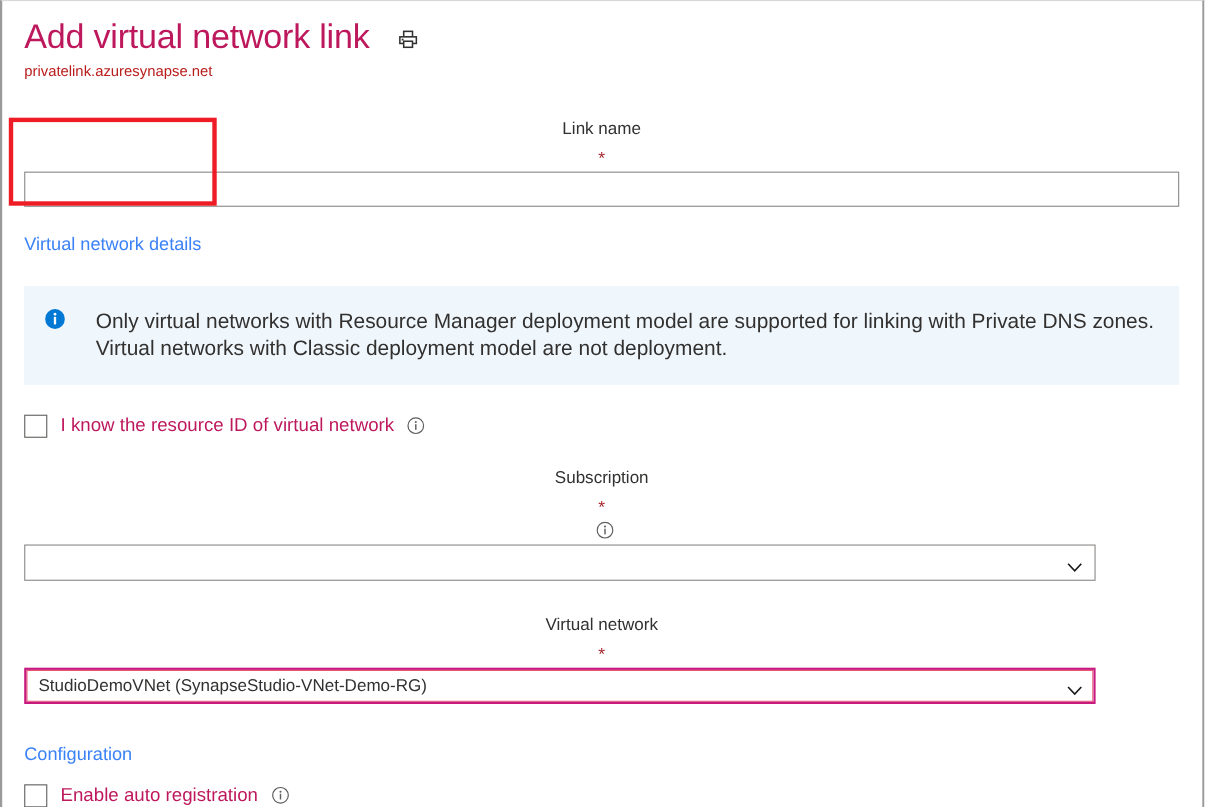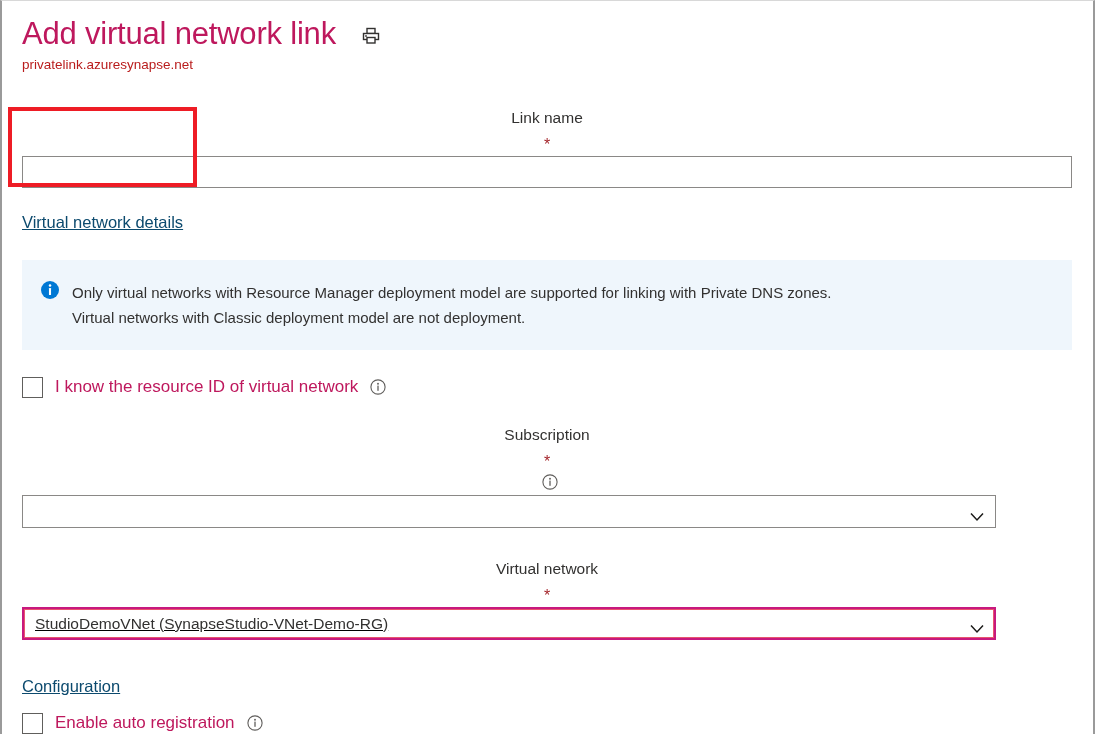--- a/index.html
+++ b/index.html
@@ -92,44 +92,44 @@
     background: #ffffff;
     font-family: "Liberation Sans", sans-serif;
     font-size: 15px;
     color: #323130;
     padding: 0 10px;
     outline: none;
   }
 
   .section-head {
     font-size: 16.5px;
-    color: #0c4a6e;
+    color: #3b82f6;
     line-height: 24px;
-    text-decoration: underline;
   }
 
   
   .info-banner {
     width: 1050px;
     background: #eff6fc;
     display: flex;
     align-items: flex-start;
     gap: 13px;
     padding: 20px 18px 20px 19px;
   }
   .info-icon {
     flex: 0 0 auto;
     width: 18px;
     height: 18px;
     margin-top: 1px;
   }
   .info-text {
-    font-size: 15px;
+    font-size: 19px;
     color: #323130;
     line-height: 25px;
+    margin-left: 15px;
   }
 
   
   .check-row {
     display: flex;
     align-items: center;
     gap: 12px;
   }
   .check-box {
     width: 21px;
@@ -150,21 +150,20 @@
     height: 16px;
     flex: 0 0 auto;
     cursor: pointer;
   }
 
   
   .select-wrap {
     position: relative;
     width: 974px;
     height: 33px;
-    text-decoration: underline;
   }
   .select-box {
     width: 100%;
     height: 100%;
     border: 1px solid #8a8886;
     background: #fff;
     display: flex;
     align-items: center;
     padding: 0 38px 0 11px;
     font-size: 15.5px;

